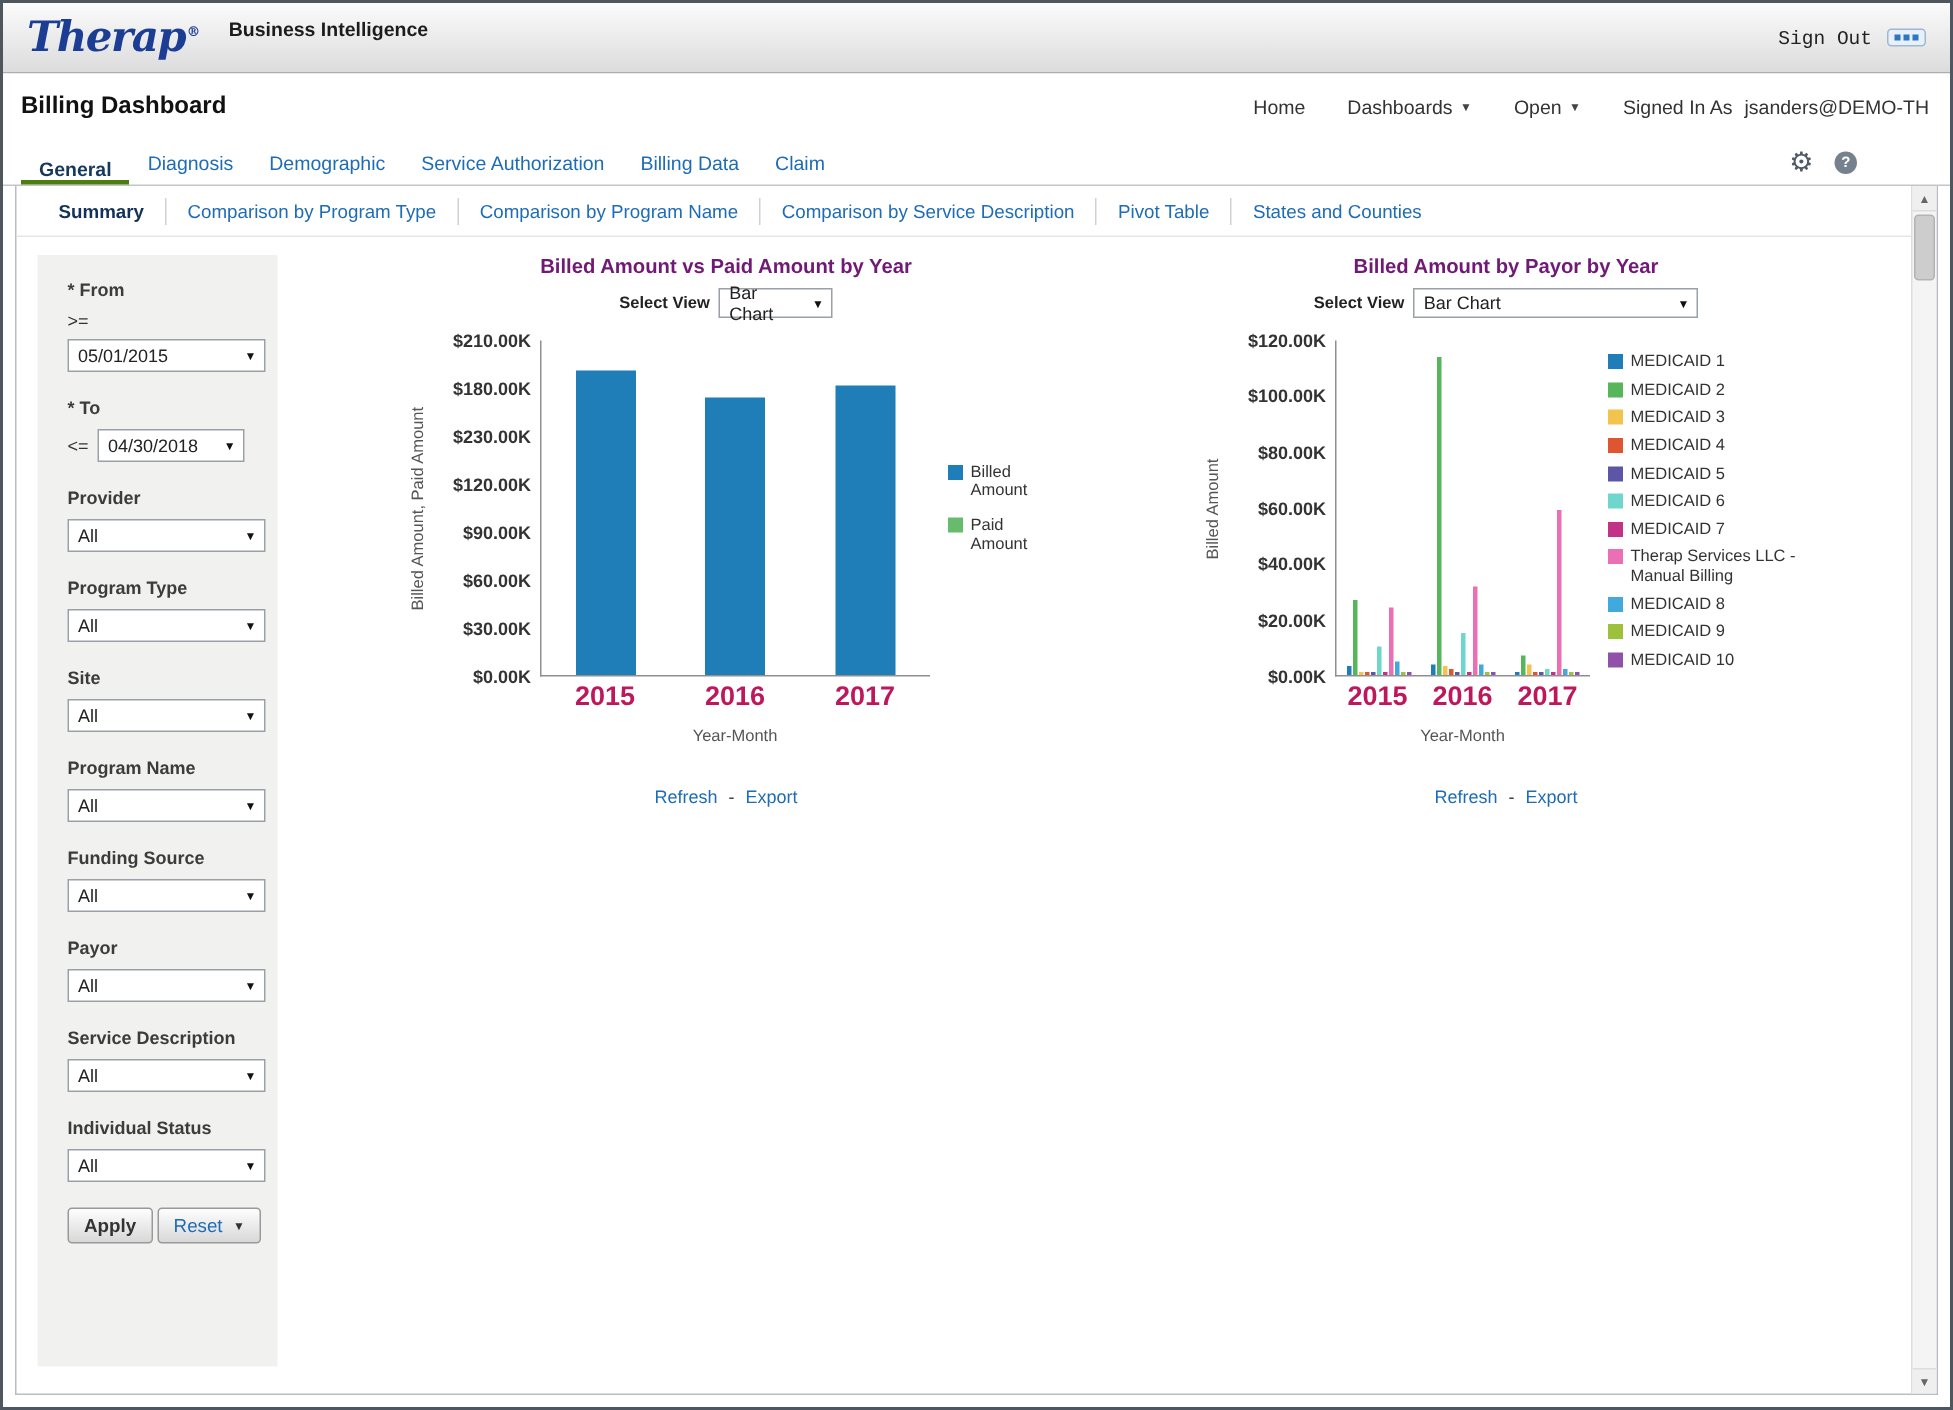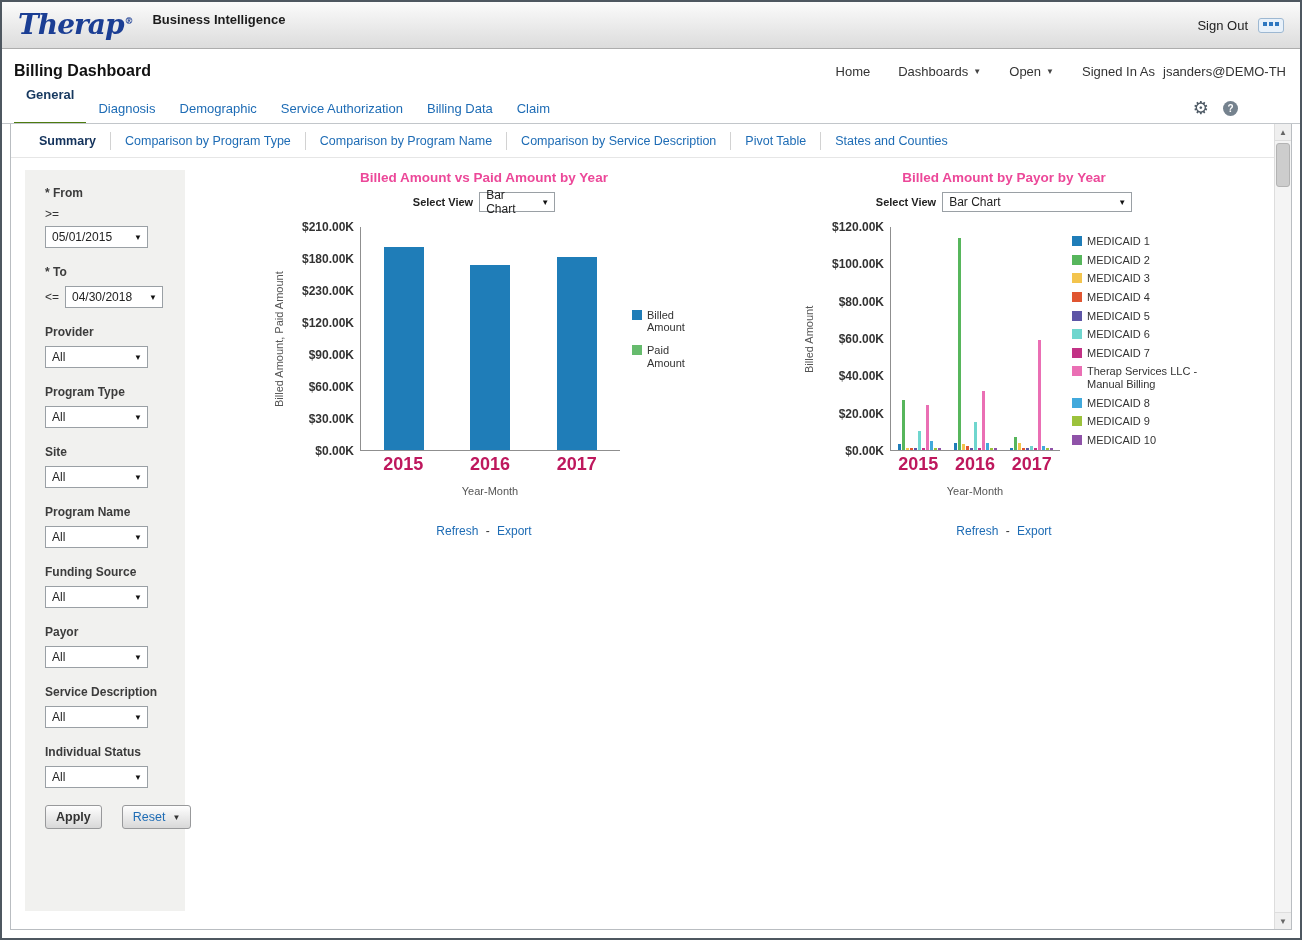--- a/index.html
+++ b/index.html
@@ -6,37 +6,37 @@
   html,body { background:#fff; }
   body { font-family:"Liberation Sans", sans-serif; color:#333; }
   .page { position:relative; width:1302px; height:940px; border:2px solid #4e5760; background:#fff; display:flex; flex-direction:column; overflow:hidden; }
 
   
   .topbar { height:47px; min-height:47px; background:linear-gradient(#fbfbfb,#dcdcdc); border-bottom:1px solid #adadad; display:flex; align-items:center; padding:0 16px; }
   .brand { display:flex; align-items:center; }
   .logo { font-family:"DejaVu Serif", serif; font-style:italic; font-weight:bold; font-size:28px; color:#1b3e94; letter-spacing:-1px; line-height:1; }
   .logo sup.reg { font-size:9px; font-style:normal; vertical-align:super; margin-left:1px; }
   .product { margin-left:20px; font-size:13px; font-weight:bold; color:#1c1c1c; position:relative; top:-6px; }
-  .top-right { margin-left:auto; display:flex; gap:10px; }
+  .top-right { margin-left:auto; display:flex; align-items:center; gap:10px;font-family:Liberation Mono, monospace; }
   .signout { font-size:13px; color:#222; text-decoration:none; cursor:pointer; }
   .apps-icon { display:inline-flex; gap:2px; padding:3px 4px; background:#e8f1fa; border:1px solid #9db8d2; border-radius:3px; cursor:pointer; }
   .apps-icon i { width:4px; height:4px; background:#2e77c0; display:block; }
 
   
   .titlebar { height:44px; min-height:44px; display:flex; align-items:center; padding:0 14px 0 12px; background:#fff; }
   .page-title { font-size:16px; font-weight:bold; color:#111; }
   .top-nav { margin-left:auto; display:flex; gap:28px; font-size:13px; color:#333; }
   .nav-link { cursor:pointer; display:inline-flex; align-items:center; gap:5px; text-decoration:none; color:#333; }
   .caret { font-size:8px; color:#444; }
   .signed-in { display:inline-flex; gap:8px; }
 
   
   .tabbar { height:31px; min-height:31px; display:flex; align-items:flex-end; padding-left:12px; border-bottom:1px solid #c2c6ca; }
   .tab { padding:6px 12px 7px; font-size:13px; color:#1e6cb5; cursor:pointer; }
-  .tab.active { color:#16385f; font-weight:bold; border-bottom:1px solid #4d7c0f; padding-bottom:20px; }
+  .tab.active { color:#16385f; font-weight:bold; border-bottom:3px solid #4d7c0f; padding-bottom:0; }
   .tab-icons { margin-left:auto; margin-right:62px; display:flex; align-items:center; gap:14px; padding-bottom:6px; }
   .gear { font-size:18px; color:#4f5b66; line-height:1; cursor:pointer; }
   .help { width:15px; height:15px; border-radius:50%; background:#75828e; color:#fff; font-size:10px; font-weight:bold; text-align:center; line-height:15px; cursor:pointer; }
 
   
   .content-box { flex:1; margin:0 8px 8px 8px; border:1px solid #b9bdc1; border-top:none; position:relative; background:#fff; overflow:hidden; display:flex; flex-direction:column; }
   .subtabs { height:34px; min-height:34px; display:flex; align-items:center; padding:0 30px 0 14px; border-bottom:1px solid #e6e6e6; }
   .subtab { padding:2px 14px; font-size:12.5px; color:#1e6cb5; cursor:pointer; }
   .subtab:not(:last-child){ border-right:1px solid #d2d2d2; }
   .subtab.active { color:#13325b; font-weight:bold; }
@@ -45,35 +45,35 @@
 
   
   .filters { width:160px; min-width:160px; background:#f1f1ef; margin:2px 0 18px 14px; padding:16px 16px 12px 20px; }
   .f-group { margin-bottom:17px; }
   .f-label { font-size:12px; font-weight:bold; color:#3c3c3c; margin-bottom:7px; }
   .radio-row { display:flex; align-items:center; gap:5px; font-size:12.5px; color:#333; margin-bottom:3px; cursor:pointer; }
   .radio-row input { width:12px; height:12px; cursor:pointer; }
   .op { font-size:12px; color:#333; margin-bottom:5px; }
   .op-row { display:flex; align-items:center; gap:6px; }
   .op-row .op { margin-bottom:0; }
-  .select { display:flex; align-items:center; background:#fff; border:1px solid #9aa0a5; height:22px; font-size:12px; color:#222; padding-left:6px; cursor:pointer; width:103px; }
+  .select { display:flex; align-items:center; background:#fff; border:1px solid #9aa0a5; height:22px; font-size:12px; color:#222; padding-left:6px; cursor:pointer; width:132px; }
   .select .sel-arrow { margin-left:auto; padding:0 5px; font-size:8px; color:#111; }
   .to-select { width:98px; }
-  .btn-row { display:flex; gap:20px; margin-top:8px; }
+  .btn-row { display:flex; gap:3px; margin-top:8px; }
   .apply-btn, .reset-btn { height:24px; padding:0 10px; font-size:12.5px; border:1px solid #98999b; border-radius:3px; background:linear-gradient(#fefefe,#d8d8d8); cursor:pointer; font-family:"Liberation Sans",sans-serif; }
   .apply-btn { font-weight:bold; color:#333; }
   .reset-btn { color:#1e6cb5; display:flex; align-items:center; gap:7px; }
   .reset-btn .caret { color:#333; }
 
   
   .charts-row { flex:1; display:flex; align-items:flex-start; }
   .chart { position:relative; height:380px; }
   .chart--1 { width:430px; margin-left:84px; }
   .chart--2 { width:410px; margin-left:100px; }
-  .chart-title { font-size:13.5px; font-weight:bold; color:#ec4899; text-align:center; margin-top:2px; }
+  .chart-title { font-size:13.5px; font-weight:bold; color:#701a75; text-align:center; margin-top:2px; }
   .sv-row { display:flex; align-items:center; justify-content:center; gap:6px; margin-top:7px; }
   .sv-label { font-size:11px; font-weight:bold; color:#222; }
   .sv-select { height:20px; }
   .chart--1 .sv-select { width:76px; }
   .chart--2 .sv-select { width:190px; }
   .chart-body { display:flex; justify-content:center; align-items:flex-start; margin-top:15px; }
   .y-title { height:224px; writing-mode:vertical-rl; transform:rotate(180deg); font-size:11px; color:#555; display:flex; align-items:center; justify-content:center; margin-right:3px; }
   .y-ticks { position:relative; width:72px; height:224px; }
   .y-tick { position:absolute; right:6px; transform:translateY(50%); font-size:12px; font-weight:bold; color:#333; white-space:nowrap; }
   .plot-col { display:flex; flex-direction:column; }

